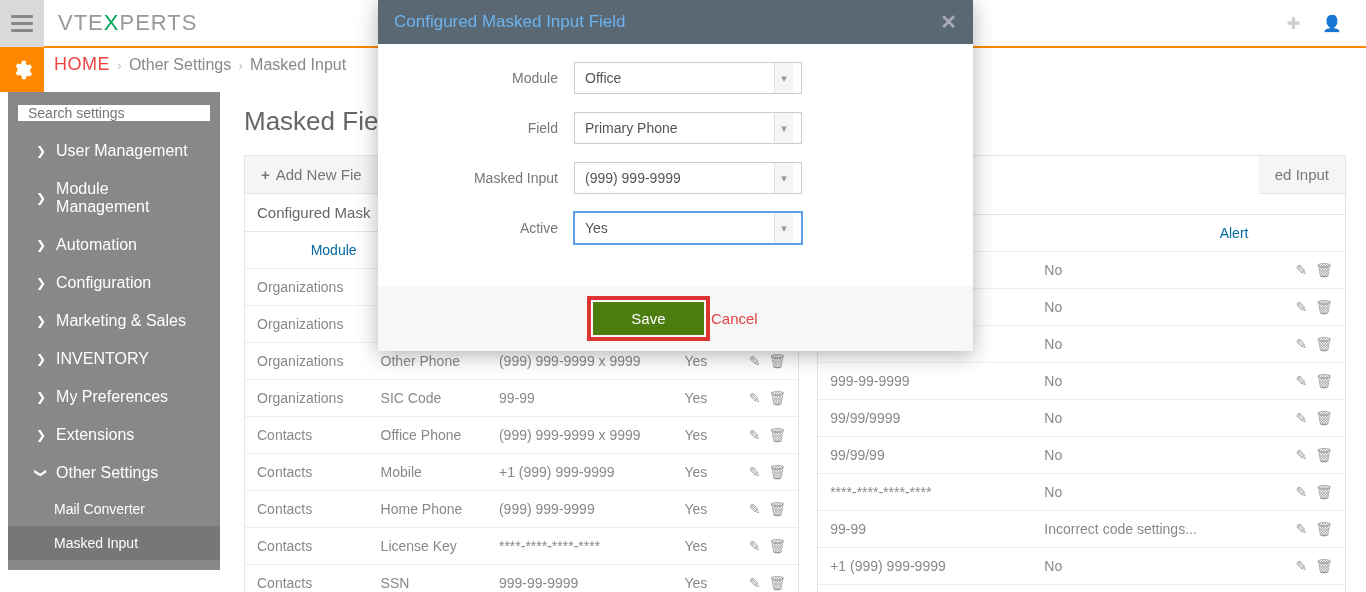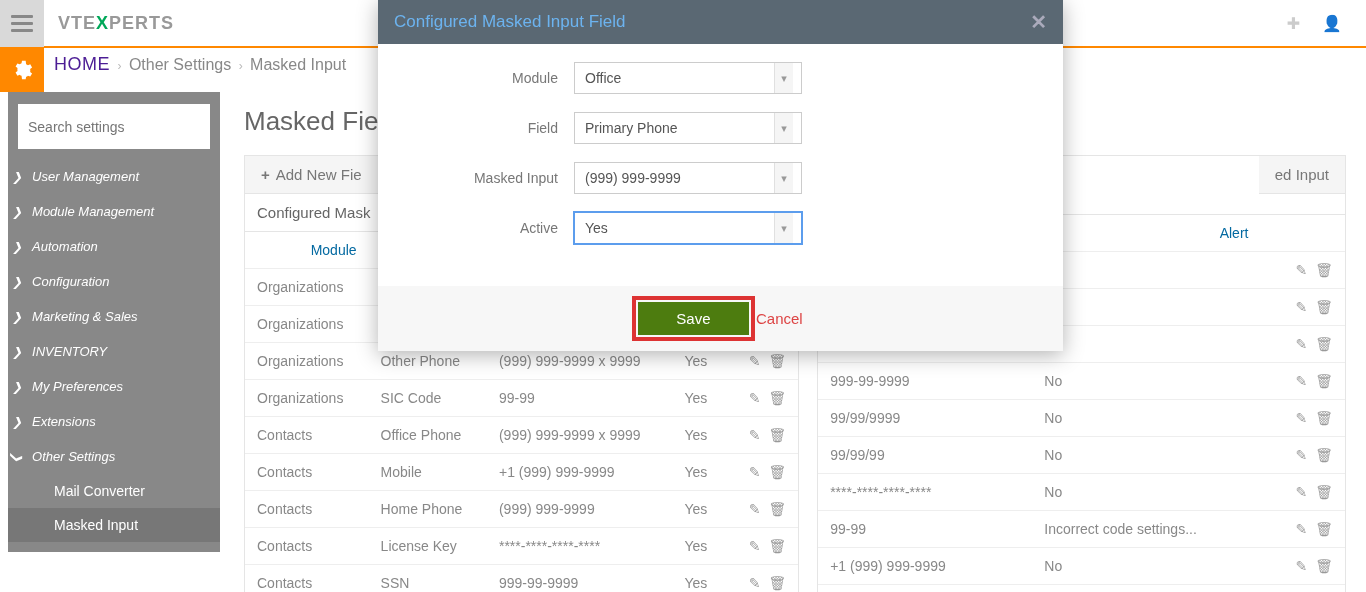--- a/index.html
+++ b/index.html
@@ -3,37 +3,37 @@
 <meta charset="utf-8">
 <style>
 * { margin: 0; padding: 0; box-sizing: border-box; font-family: -apple-system, BlinkMacSystemFont, "Segoe UI", Arial, sans-serif; }
 body { width: 1366px; height: 592px; overflow: hidden; background: #fff; position: relative; }
 
 
 .topbar { height: 48px; display: flex; align-items: center; background: #fff; border-bottom: 2px solid #ff8800; }
 .hamburger { width: 44px; height: 48px; background: #d9d9d9; display: flex; align-items: center; justify-content: center; cursor: pointer; }
 .hamburger span, .hamburger::before, .hamburger::after { content:""; display:block; width:22px; height:3px; background:#888; border-radius:1px; }
 .hamburger { flex-direction: column; gap: 4px; }
-.logo { padding: 0 14px; font-size: 18px; font-weight: 700; color: #999; letter-spacing: 1px; }
+.logo { padding: 0 14px; font-size: 22px; font-weight: 400; color: #999; letter-spacing: 1px; }
 .logo .x { color: #00a859; }
 .topright { margin-left: auto; padding-right: 24px; display:flex; gap: 22px; color:#ccc; font-size: 16px; }
 
 
 .gear-tab { position:absolute; top:48px; left:0; width:44px; height:44px; background:#ff8800; display:flex; align-items:center; justify-content:center; color:#fff; }
 
 
 .breadcrumb { position:absolute; top:54px; left:54px; font-size: 16px; color:#888; }
-.breadcrumb .home { color:#4c1d95; font-variant: small-caps; font-size:18px; letter-spacing:0.5px; }
+.breadcrumb .home { color:#ef4444; font-variant: small-caps; font-size:18px; letter-spacing:0.5px; }
 .breadcrumb .sep { margin:0 3px; color:#bbb; font-size:12px; }
 
 
 .sidebar { position:absolute; top:92px; left:8px; width:212px; background:#888; color:#fff; padding-top:6px; padding-bottom: 10px; }
 .sidebar .search { margin:6px 10px 10px; }
-.sidebar .search input { width:100%; height:45px; border:none; padding:4px 10px; font-size:14px; outline:none; }
-.sidebar .item { padding: 10px 4px; font-size: 13px; display:flex; align-items:center; gap:10px; cursor:pointer;font-style:italic; }
+.sidebar .search input { width:100%; height:16px; border:none; padding:4px 10px; font-size:14px; outline:none; }
+.sidebar .item { padding: 10px 28px; font-size: 16px; display:flex; align-items:center; gap:10px; cursor:pointer; }
 .sidebar .item::before { content:"❯"; font-size:12px; color:#fff; }
 .sidebar .item.open::before { content:"❯"; transform: rotate(90deg); display:inline-block; }
 .sidebar .sub { padding: 9px 16px 9px 46px; font-size: 14px; cursor:pointer; }
 .sidebar .sub.active { background:#777; }
 
 
 .main { position:absolute; top:106px; left:244px; right:20px; }
 .pagetitle { font-size: 26px; color:#666; font-weight:400; margin-bottom:18px; }
 
 .tables-row { display:flex; gap:18px; }
@@ -43,21 +43,21 @@
 .panel-title { padding:10px 12px; color:#666; font-size:15px; border-bottom:1px solid #e5e5e5; }
 table { width:100%; border-collapse: collapse; font-size:14px; color:#888; }
 th, td { text-align:left; padding:10px 12px; border-bottom:1px solid #eee; font-weight:400; }
 th { color:#0369a1;text-align:right; }
 td.actions { text-align:right; white-space:nowrap; color:#999; }
 td.actions span { cursor:pointer; margin-left:4px; }
 
 
 .panel.right .hdr-row { display:flex;align-items:flex-end; }
 .panel.right .hdr-row .spacer { flex:1; }
-.modal { position:absolute; top:0; left:378px; width:685px; background:#fff; box-shadow:0 4px 20px rgba(0,0,0,.3); z-index:10; }
+.modal { position:absolute; top:0; left:378px; width:595px; background:#fff; box-shadow:0 4px 20px rgba(0,0,0,.3); z-index:10; }
 .modal-header { background:#5a6873; color:#6cb3ef; padding:10px 16px; font-size:17px; display:flex; align-items:center; }
 .modal-header .close { margin-left:auto; color:#aab; cursor:pointer; font-size:20px; font-weight:bold; }
 .modal-body { padding: 18px 20px 24px; }
 .frow { display:flex; align-items:center; margin-bottom:18px; }
 .frow label { width:160px; text-align:right; margin-right:16px; color:#777; font-size:14px; }
 .frow .select { flex:0 0 228px; height:32px; border:1px solid #ccc; display:flex; align-items:center; padding:0 10px; font-size:14px; color:#555; position:relative; background:#fff; cursor:pointer; }
 .frow .select.active { border-color:#5c9ded; box-shadow:0 0 0 1px #5c9ded; }
 .frow .select::after { content:"▾"; position:absolute; right:8px; color:#999; font-size:11px; background:#f5f5f5; width:18px; text-align:center; border-left:1px solid #e0e0e0; top:0; bottom:0; line-height:30px; }
 .modal-footer { background:#f7f7f7; padding:16px; text-align:center; }
 .btn-save { background:#4d7c0f; color:#fff; border:none; padding:8px 38px; font-size:15px; cursor:pointer; outline: 4px solid #d33; outline-offset: 2px; }

